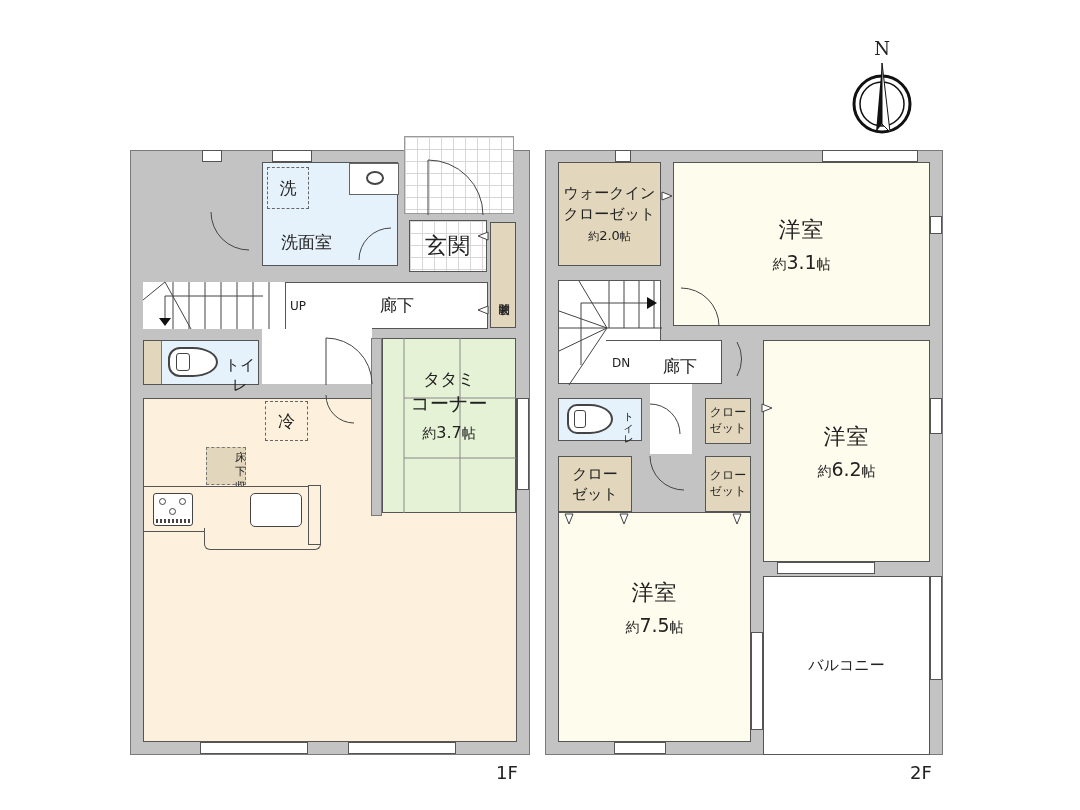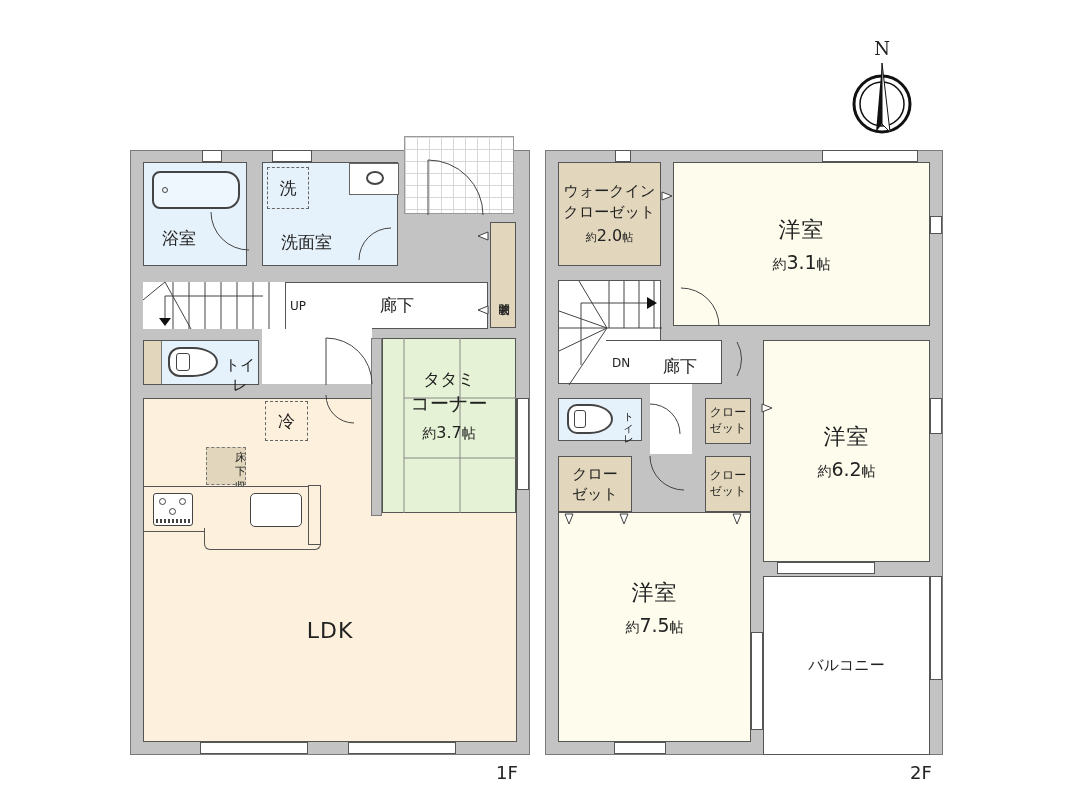--- a/index.html
+++ b/index.html
@@ -39,37 +39,34 @@
     <polygon points="32,25 32,86 40,94" fill="#fff" stroke="#111" stroke-width="1"></polygon>
   </svg>
 </div>
 
 <div class="abs" style="left:0;top:0;width:540px;height:790px;">
 
   <div class="abs wall" style="left:130px;top:150px;width:400px;height:605px;"></div>
 
   <div class="abs tile" style="left:404px;top:136px;width:110px;height:78px;border:1px solid #999;"></div>
 
-  <div class="abs room blue" style="left:143px;top:162px;width:104px;height:104px;">
-    <div class="abs" style="left:8px;top:8px;width:88px;height:38px;border:2px solid #444;border-radius:8px 14px 14px 8px;background:#eef7fd;">
-      <div class="abs" style="left:8px;top:14px;width:6px;height:6px;border:1px solid #444;border-radius:50%;"></div>
-    </div>
-    <span class="lbl-mid abs" style="left:18px;top:64px;">浴室</span>
-  </div>
 
   <div class="abs room blue" style="left:262px;top:162px;width:136px;height:104px;">
     <div class="abs dashed" style="left:4px;top:4px;width:42px;height:42px;display:flex;align-items:center;justify-content:center;">
       <span class="lbl-mid">洗</span>
     </div>
     <div class="abs" style="left:86px;top:0;width:50px;height:32px;border:1px solid #666;background:#fff;">
       <div class="abs" style="left:16px;top:7px;width:18px;height:14px;border:2px solid #444;border-radius:50%;"></div>
     </div>
     <span class="lbl-mid abs" style="left:18px;top:56px;margin-top:12px;">洗面室</span>
   </div>
 
+  <div class="abs room tile" style="left:409px;top:220px;width:78px;height:52px;">
+    <span class="lbl-big">玄関</span>
+  </div>
 
   <div class="abs room tan" style="left:490px;top:222px;width:26px;height:106px;">
     <span class="lbl-xs" style="writing-mode:vertical-rl;margin-top:40px;">玄関収納</span>
   </div>
 
   <div class="abs white" style="left:143px;top:282px;width:345px;height:47px;border:1px solid #555;"></div>
   <div class="abs white" style="left:262px;top:326px;width:110px;height:58px;"></div>
 
   <div class="abs" style="left:143px;top:282px;width:143px;height:47px;border-right:1px solid #555;background:#fff;">
     <svg width="143" height="47">
@@ -153,40 +150,39 @@
   <div class="abs" style="left:308px;top:485px;width:13px;height:60px;border:1px solid #555;background:#fdf0dc;"></div>
   <div class="abs" style="left:153px;top:493px;width:40px;height:33px;border:1.5px solid #444;border-radius:3px;background:#fff;">
     <div class="abs" style="left:5px;top:4px;width:7px;height:7px;border:1px solid #444;border-radius:50%;"></div>
     <div class="abs" style="left:25px;top:4px;width:7px;height:7px;border:1px solid #444;border-radius:50%;"></div>
     <div class="abs" style="left:15px;top:14px;width:7px;height:7px;border:1px solid #444;border-radius:50%;"></div>
     <div class="abs" style="left:2px;top:25px;width:34px;height:4px;background:repeating-linear-gradient(90deg,#444 0 2px,#fff 2px 4px);"></div>
   </div>
   <div class="abs" style="left:250px;top:493px;width:52px;height:34px;border:1.5px solid #444;border-radius:5px;background:#fff;"></div>
 
   <div class="abs" style="left:143px;top:618px;width:374px;text-align:center;">
-    <div class="lbl-big">LDK</div>
   </div>
 
   <div class="abs white" style="left:200px;top:742px;width:108px;height:12px;border:1px solid #555;"></div>
   <div class="abs white" style="left:348px;top:742px;width:108px;height:12px;border:1px solid #555;"></div>
   <div class="abs white" style="left:202px;top:150px;width:20px;height:12px;border:1px solid #555;"></div>
   <div class="abs white" style="left:272px;top:150px;width:40px;height:12px;border:1px solid #555;"></div>
   <div class="abs white" style="left:517px;top:398px;width:12px;height:92px;border:1px solid #555;"></div>
 
   <span class="abs floor-label" style="left:496px;top:762px;">1F</span>
 </div>
 
 <div class="abs" style="left:0;top:0;width:1080px;height:790px;">
   <div class="abs wall" style="left:545px;top:150px;width:398px;height:605px;"></div>
 
   <div class="abs room tan" style="left:558px;top:162px;width:103px;height:104px;">
     <div class="lbl-sm">ウォークイン</div>
     <div class="lbl-sm">クローゼット</div>
     <div class="lbl-xs" style="margin-top:4px;">
-      <span>約</span><span style="font-size:16px;">2.0</span><span>帖</span>
+      <span>約</span><span style="font-size:13px;">2.0</span><span>帖</span>
     </div>
   </div>
 
   <div class="abs room ivory" style="left:673px;top:162px;width:257px;height:164px;">
     <div class="lbl-big">洋室</div>
     <div class="area">
       <span>約</span><span class="num">3.1</span><span>帖</span>
     </div>
   </div>
 

